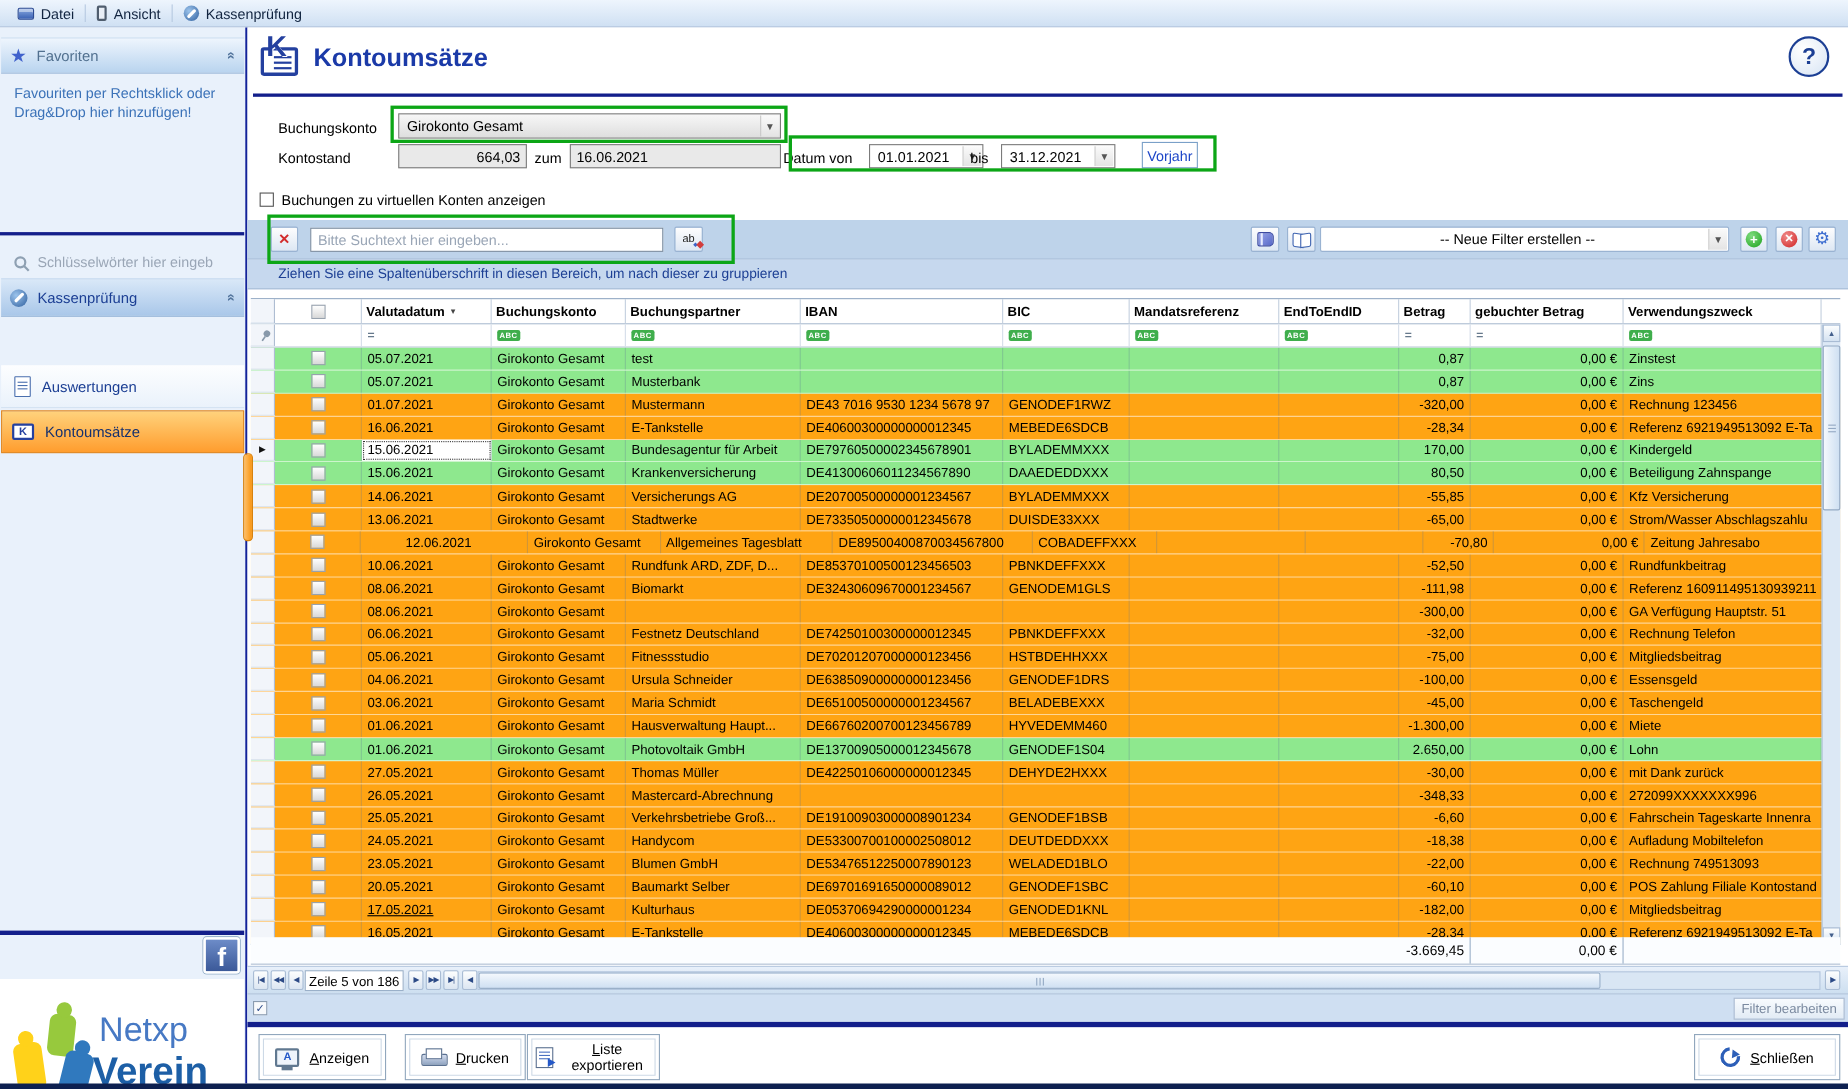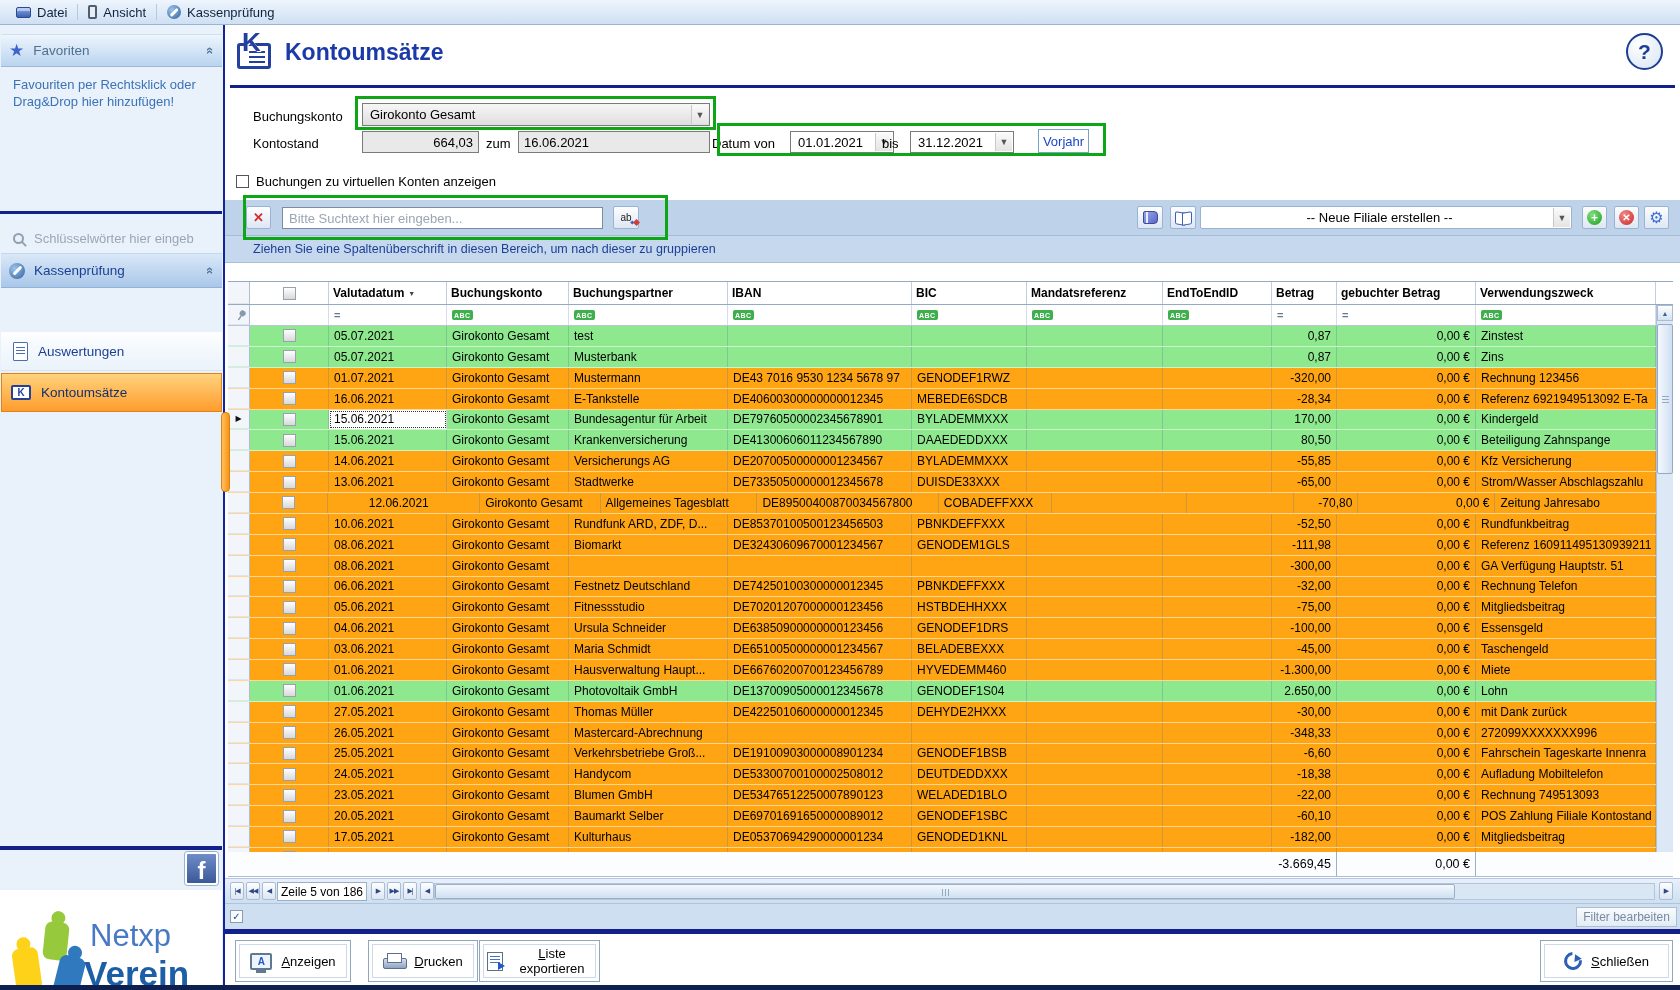--- a/index.html
+++ b/index.html
@@ -96,21 +96,21 @@
   .ic-bookopen::after  { right:0; transform:skewY(-8deg); border-radius:0 2px 2px 0; }
   #view-combo { left:975px; width:372px; padding-right:20px; background:#fff; }
   .circ { width:15px; height:15px; border-radius:50%; color:#fff; font-size:12px; font-weight:bold; display:flex; align-items:center; justify-content:center; line-height:1; }
   .circ.green { background:radial-gradient(circle at 35% 30%,#7fdc7f,#1da11d); }
   .circ.red { background:radial-gradient(circle at 35% 30%,#f08a8a,#cf2222); font-size:10px; }
   .ic-gear { color:#3f6fd1; font-size:16px; line-height:1; }
 
   
   #groupbar { position:absolute; left:0; top:211px; width:1455px; height:27px; background:#c6d8ee; border-bottom:1px solid #a9bed8;
     display:flex; align-items:center; padding-left:28px; color:#1c3f94; font-size:12.5px; }
-  #grid { position:absolute; left:3px; top:256px; width:1445px; height:568px; background:#fff; }
+  #grid { position:absolute; left:3px; top:246px; width:1445px; height:568px; background:#fff; }
   #ghead { display:flex; height:24px; background:#fff; border-top:1px solid #93a9c4; border-bottom:1px solid #93a9c4; }
   .hcell { border-right:1px solid #c3cfde; font-weight:bold; font-size:12px; padding:0 4px; display:flex; align-items:center; gap:4px; overflow:hidden; white-space:nowrap; cursor:pointer; }
   .sort-ic { font-size:7px; color:#444; }
   #gfilter { display:flex; height:21px; background:#fff; border-bottom:1px solid #b9c6d8; }
   .fcell { border-right:1px solid #d4dde9; display:flex; align-items:center; padding-left:5px; cursor:pointer; }
   .eq { font-weight:bold; color:#66798c; font-size:11px; }
   .abc { height:10px; padding:0 2px; background:#3fae4c; border-radius:2px; color:#fff; font-size:7px; font-weight:bold; letter-spacing:.5px; display:flex; align-items:center; }
   #rows { height:543px; overflow:hidden; border-bottom:1px solid #93a9c4; }
   .trow { display:flex; height:20.88px; font-size:12px; color:#000; border-bottom:1px solid rgba(255,255,255,.55); cursor:default; }
   .trow.green { background:var(--row-green); }
@@ -266,21 +266,21 @@
       <div class="tbtn" style="left:388px;width:26px">
           <span class="ab-txt">ab</span>
         </div>
       <div class="tbtn" style="left:912px;width:26px">
           <span class="ic-book"></span>
         </div>
       <div class="tbtn" style="left:945px;width:26px">
           <span class="ic-bookopen"></span>
         </div>
       <div class="tbtn xcombo dcombo" id="view-combo">
-        <span>-- Neue Filiale erstellen --</span>
+        <span>-- Neue Filter erstellen --</span>
         <span class="cv">▼</span>
       </div>
       <div class="tbtn" style="left:1357px;width:25px">
           <span class="circ green">+</span>
         </div>
       <div class="tbtn" style="left:1389px;width:25px">
           <span class="circ red">✕</span>
         </div>
       <div class="tbtn" style="left:1419px;width:25px">
           <span class="ic-gear">⚙</span>
@@ -752,21 +752,21 @@
             <div class="tcell" style="width: 109px;"></div>
             <div class="tcell num" style="width: 65px;">-60,10</div>
             <div class="tcell num" style="width: 139px;">0,00 €</div>
             <div class="tcell" style="width: 180px;">POS Zahlung Filiale Kontostand</div>
           </div>
           <div class="trow orange">
             <div class="ind-cell" style="width: 22px;"></div>
             <div class="tcell" style="width: 79px; justify-content: center;">
               <div class="cbx"></div>
             </div>
-            <div class="tcell" style="width: 118px;">17.05.2021</div>
+            <div class="tcell" style="width: 118px; text-decoration: underline;">17.05.2021</div>
             <div class="tcell" style="width: 122px;">Girokonto Gesamt</div>
             <div class="tcell" style="width: 159px;">Kulturhaus</div>
             <div class="tcell" style="width: 184px;">DE05370694290000001234</div>
             <div class="tcell" style="width: 115px;">GENODED1KNL</div>
             <div class="tcell" style="width: 136px;"></div>
             <div class="tcell" style="width: 109px;"></div>
             <div class="tcell num" style="width: 65px;">-182,00</div>
             <div class="tcell num" style="width: 139px;">0,00 €</div>
             <div class="tcell" style="width: 180px;">Mitgliedsbeitrag</div>
           </div>

